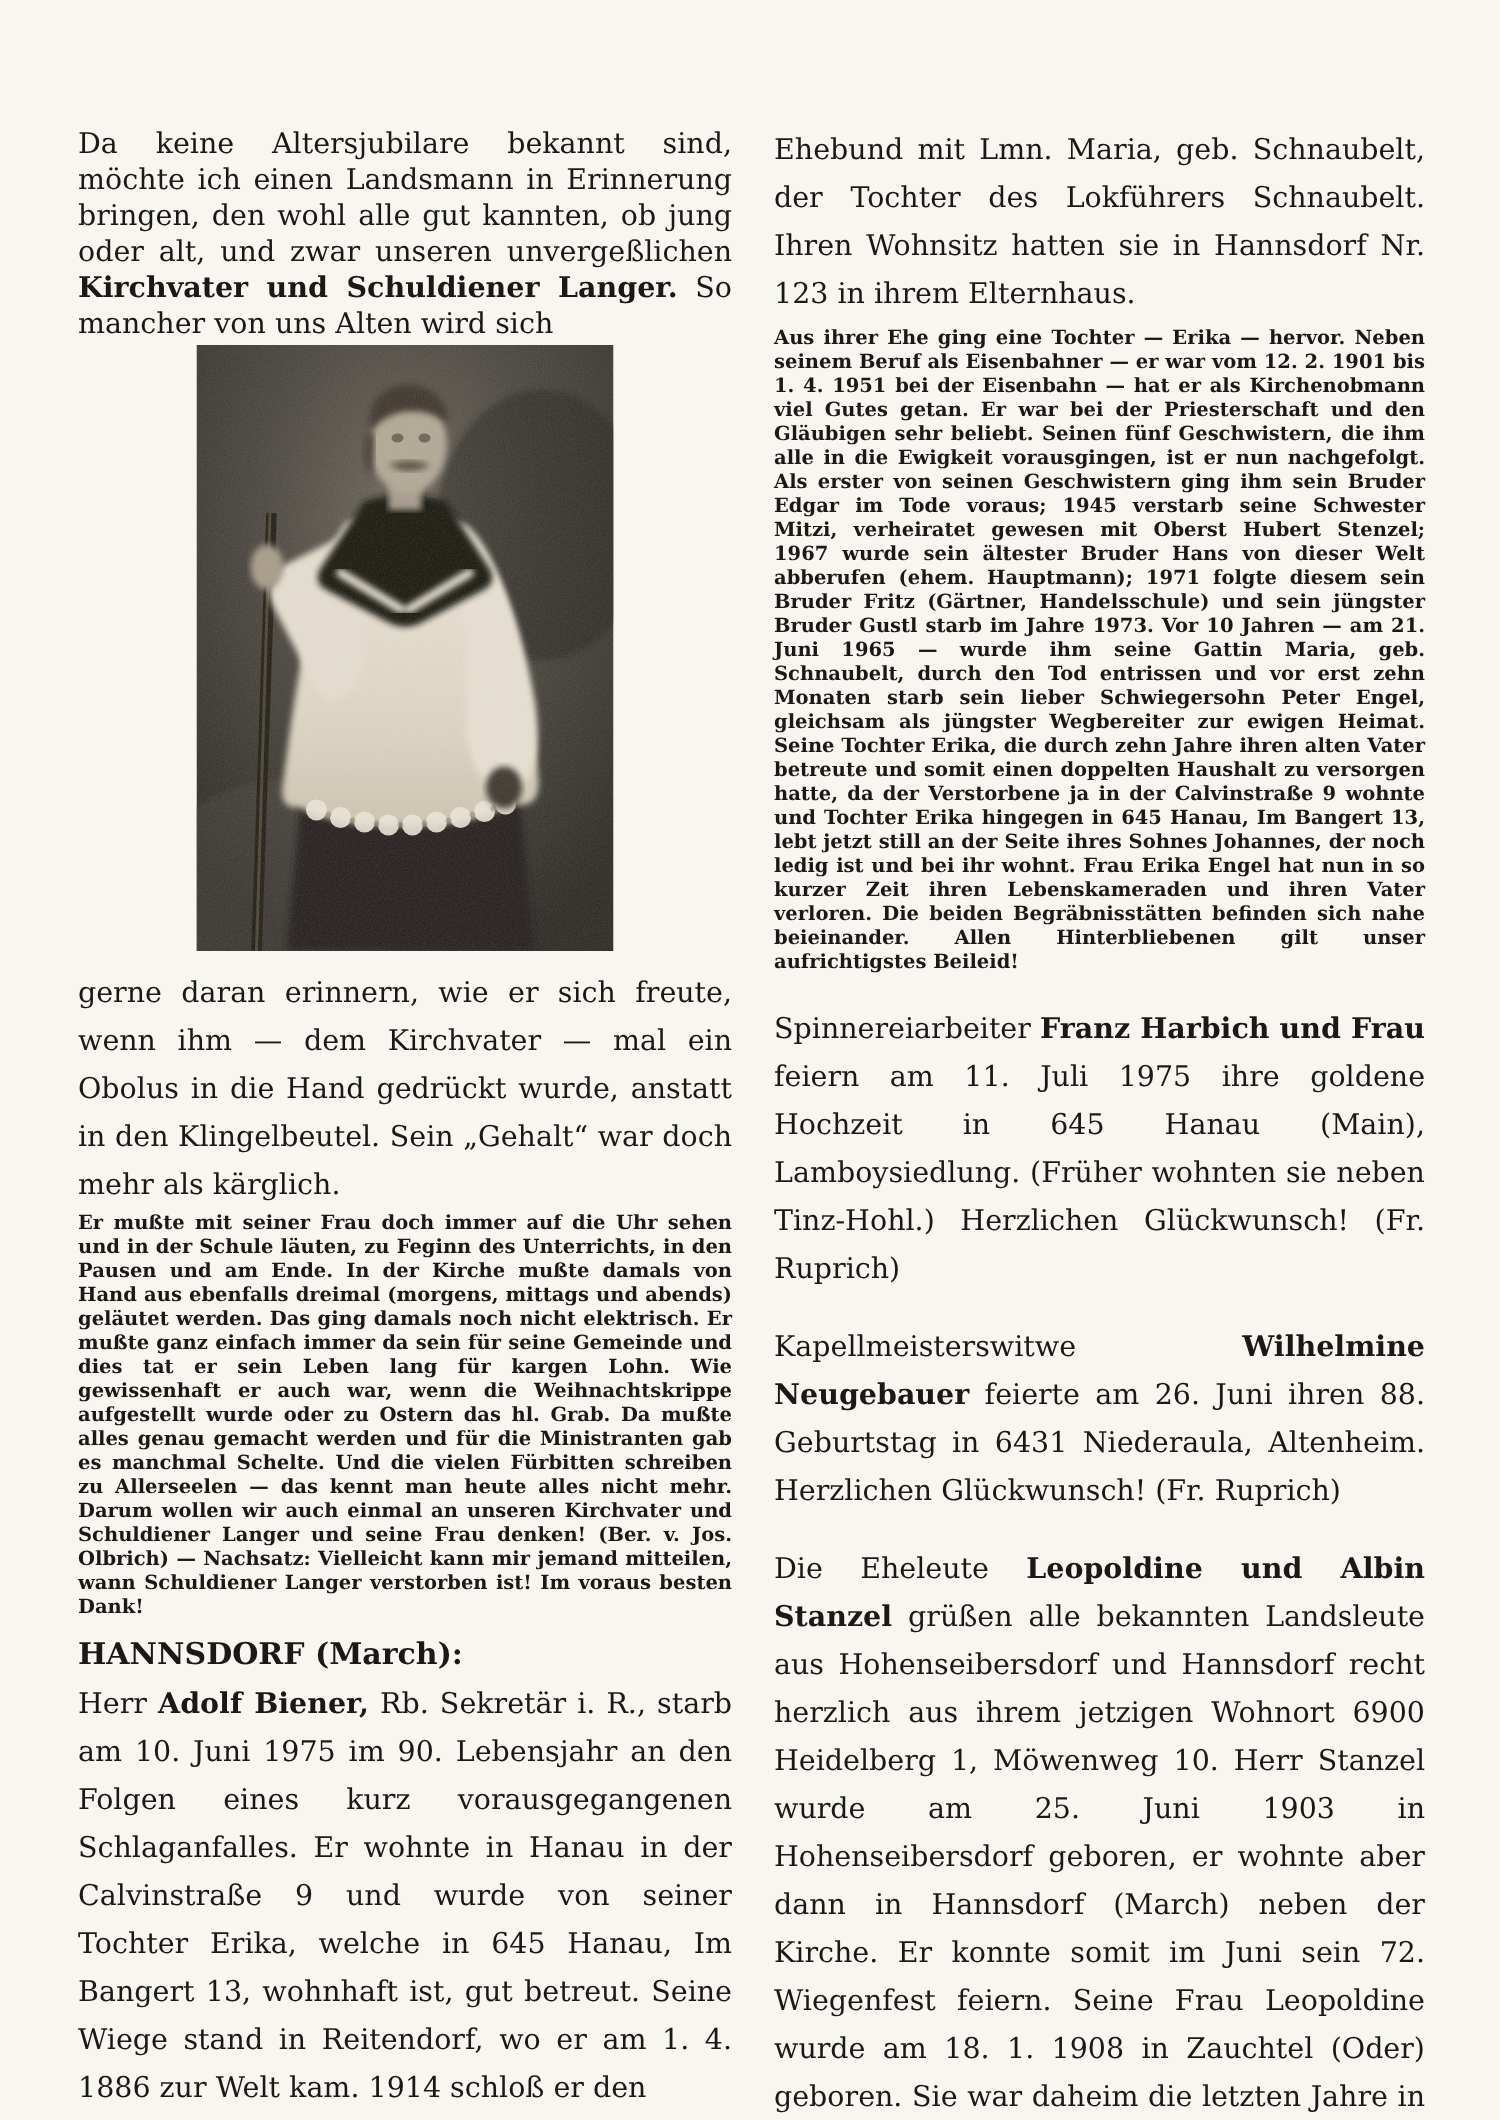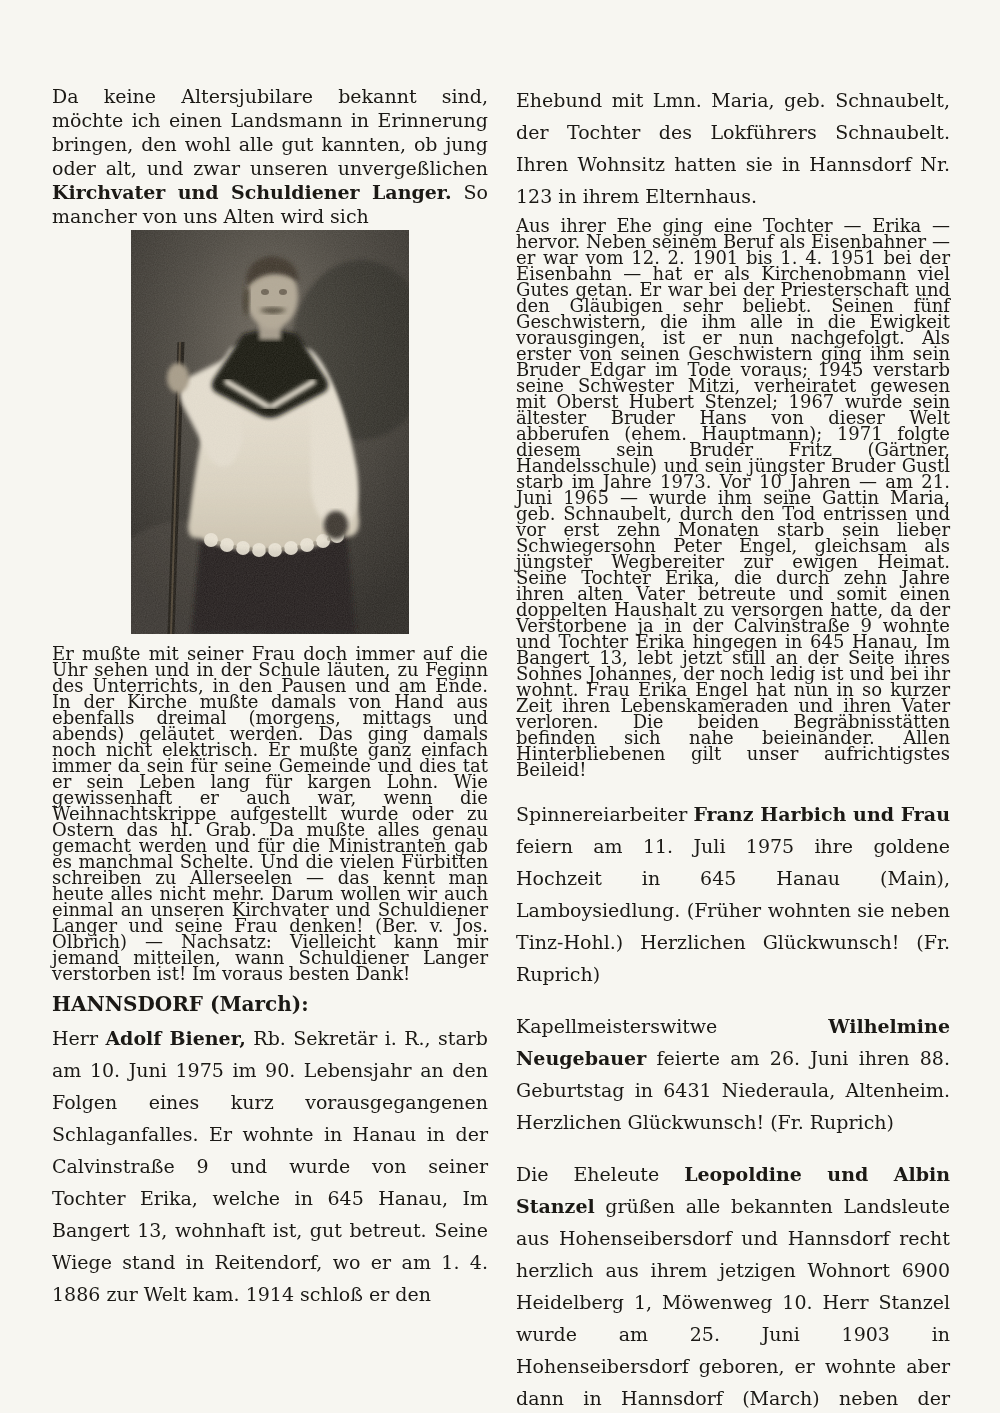--- a/index.html
+++ b/index.html
@@ -12,21 +12,21 @@
     overflow: hidden;
   }
   .page { padding: 84px 44px 0 52px; }
   .cols { display: flex; gap: 28px; }
   .col { width: 436px; }
   .col-right { width: 434px; }
 
   p { margin: 0; text-align: justify; }
   .text-lg { font-size: 19px; line-height: 32px; }
   .text-intro { font-size: 19px; line-height: 24px; }
-  .text-sm { font-size: 18px; line-height: 16px; font-weight: normal; text-align: justify; }
+  .text-sm { font-size: 13px; line-height: 16px; font-weight: bold; text-align: justify; }
   .b { font-weight: bold; }
 
   .heading {
     font-weight: bold; font-size: 20px; line-height: 24px;
     margin-top: 10px; text-align: left;
   }
   .mt2  { margin-top: 2px; }
   .mt6  { margin-top: 6px; }
   .mt8  { margin-top: 20px; }
 
@@ -124,20 +124,21 @@
           <ellipse cx="152" cy="62" rx="4" ry="3" fill="#5d5345" opacity="0.8"></ellipse>
           <path d="M128 80 Q141 74 156 80 Q142 88 128 80 Z" fill="#57503f" filter="url(#soft)"></path>
 
           <ellipse cx="47" cy="148" rx="11" ry="15" fill="#a89d89" filter="url(#soft)"></ellipse>
 
           <ellipse cx="205" cy="295" rx="12" ry="14" fill="#3a352d" filter="url(#soft)"></ellipse>
           <rect width="278" height="404" filter="url(#grain)" opacity="0.55"></rect>
         </svg>
       </div>
 
+      <p class="text-lg">gerne daran erinnern, wie er sich freute, wenn ihm — dem Kirchvater — mal ein Obolus in die Hand gedrückt wurde, anstatt in den Klingelbeutel. Sein „Gehalt“ war doch mehr als kärglich.</p>
 
       <p class="text-sm mt2">Er mußte mit seiner Frau doch immer auf die Uhr sehen und in der Schule läuten, zu Feginn des Unterrichts, in den Pausen und am Ende. In der Kirche mußte damals von Hand aus ebenfalls dreimal (morgens, mittags und abends) geläutet werden. Das ging damals noch nicht elektrisch. Er mußte ganz einfach immer da sein für seine Gemeinde und dies tat er sein Leben lang für kargen Lohn. Wie gewissenhaft er auch war, wenn die Weihnachtskrippe aufgestellt wurde oder zu Ostern das hl. Grab. Da mußte alles genau gemacht werden und für die Ministranten gab es manchmal Schelte. Und die vielen Fürbitten schreiben zu Allerseelen — das kennt man heute alles nicht mehr. Darum wollen wir auch einmal an unseren Kirchvater und Schuldiener Langer und seine Frau denken! (Ber. v. Jos. Olbrich) — Nachsatz: Vielleicht kann mir jemand mitteilen, wann Schuldiener Langer verstorben ist! Im voraus besten Dank!</p>
 
       <p class="heading">HANNSDORF (March):</p>
 
       <p class="text-lg mt6"><span>Herr </span><span class="b">Adolf Biener,</span><span> Rb. Sekretär i. R., starb am 10. Juni 1975 im 90. Lebensjahr an den Folgen eines kurz vorausgegangenen Schlaganfalles. Er wohnte in Hanau in der Calvinstraße 9 und wurde von seiner Tochter Erika, welche in 645 Hanau, Im Bangert 13, wohnhaft ist, gut betreut. Seine Wiege stand in Reitendorf, wo er am 1. 4. 1886 zur Welt kam. 1914 schloß er den</span></p>
     </div>
 
     <div class="col col-right">
       <p class="text-lg">Ehebund mit Lmn. Maria, geb. Schnaubelt, der Tochter des Lokführers Schnaubelt. Ihren Wohnsitz hatten sie in Hannsdorf Nr. 123 in ihrem Elternhaus.</p>

